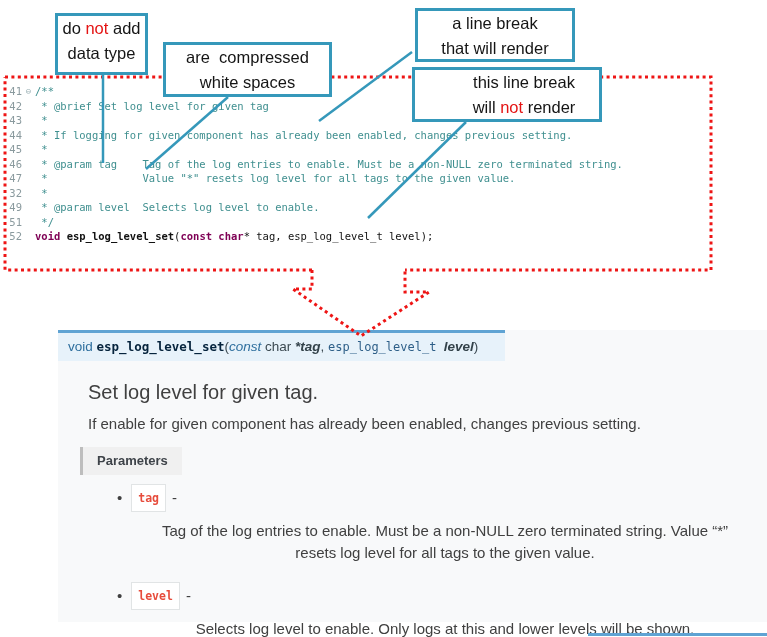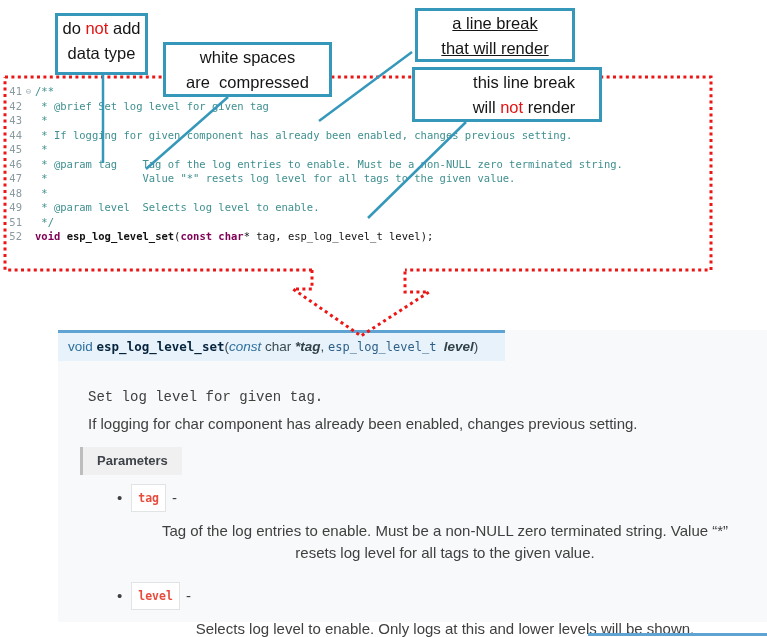--- a/index.html
+++ b/index.html
@@ -10,21 +10,21 @@
   #overlay{position:absolute;left:0;top:0;width:767px;height:637px;z-index:5;pointer-events:none;}
 
   
   .callout{position:absolute;z-index:6;background:#ffffff;border:3px solid #3598ba;
            color:#151515;font-size:16.5px;line-height:25px;text-align:center;
            display:flex;flex-direction:column;}
   .cline{white-space:pre;}
   .callout .red{color:#e41414;}
   #co1{left:55px;top:13px;width:87px;height:56px;}
   #co2{left:163px;top:42px;width:163px;height:49px;}
-  #co3{left:415px;top:8px;width:154px;height:48px;text-decoration:underline;}
+  #co3{left:415px;top:8px;width:154px;height:48px;}
   #co4{left:412px;top:67px;width:150px;height:49px;padding-left:34px;}
 
   
   #editor{position:absolute;left:6px;top:84px;z-index:2;
           font-family:"DejaVu Sans Mono",monospace;font-size:10.5px;}
   .cl{display:flex;height:14.5px;line-height:14.5px;}
   .ln{width:16px;text-align:right;color:#8a9a9e;flex:none;}
   .fold{width:13px;text-align:center;color:#9ab0b4;font-size:9px;flex:none;}
   .ct{white-space:pre;color:#111;}
   .ct .cm{color:#3f8f8f;}
@@ -37,21 +37,21 @@
             background:#f8f9fa;z-index:1;color:#404040;}
   #sigbar{position:absolute;left:0;top:0;width:447px;box-sizing:border-box;
           border-top:3px solid #5fa3d3;background:#e7f2fa;
           padding:6px 8px 7px 10px;font-size:13.5px;white-space:nowrap;}
   #sigbar .kt{color:#2e6f9e;}
   #sigbar .kti{color:#2e6f9e;font-style:italic;}
   #sigbar .ktm{color:#2e5f88;font-family:"DejaVu Sans Mono",monospace;font-size:12px;}
   #sigbar .nm{color:#06243d;font-weight:bold;font-family:"DejaVu Sans Mono",monospace;font-size:12.5px;}
   #sigbar .pl{color:#3c4a52;}
   #sigbar .emd{color:#33424a;font-style:italic;font-weight:600;}
-  #brief{position:absolute;left:30px;top:59px;font-size:14px;font-family:Liberation Mono, monospace;}
+  #brief{position:absolute;left:30px;top:51px;font-size:20px;}
   #descr{position:absolute;left:30px;top:85px;font-size:15px;}
   #paramsbox{position:absolute;left:22px;top:117px;display:inline-block;
              background:#f0f0f0;border-left:3px solid #bdbdbd;
              padding:6px 14px 7px 14px;font-size:13px;font-weight:bold;color:#3e4349;}
   #paramlist{position:absolute;left:0;top:154px;right:0;}
   .pitem+.pitem{margin-top:18px;}
   .prow{padding-left:59px;line-height:24px;font-size:15px;color:#404040;}
   .bullet{font-size:15px;margin-right:9px;}
   .chip{display:inline-block;border:1px solid #e1e4e5;background:#ffffff;color:#e74c3c;
         font-family:"DejaVu Sans Mono",monospace;font-size:11.5px;font-weight:600;
@@ -75,22 +75,22 @@
   <line x1="228" y1="97" x2="146" y2="169" stroke="#3598ba" stroke-width="2.5"></line>
   <line x1="412" y1="52" x2="319" y2="121" stroke="#3598ba" stroke-width="2.5"></line>
   <line x1="466" y1="122" x2="368" y2="218" stroke="#3598ba" stroke-width="2.5"></line>
 </svg>
 
 <div id="co1" class="callout">
     <div class="cline"><span>do </span><span class="red">not</span><span> add</span></div>
     <div class="cline"><span>data type</span></div>
   </div>
 <div id="co2" class="callout">
+    <div class="cline"><span>are  compressed</span></div>
     <div class="cline"><span>white spaces</span></div>
-    <div class="cline"><span>are  compressed</span></div>
   </div>
 <div id="co3" class="callout">
     <div class="cline"><span>a line break</span></div>
     <div class="cline"><span>that will render</span></div>
   </div>
 <div id="co4" class="callout">
     <div class="cline"><span>this line break</span></div>
     <div class="cline"><span>will </span><span class="red">not</span><span> render</span></div>
   </div>
 
@@ -124,21 +124,21 @@
       <span class="ln">46</span>
       <span class="fold"></span>
       <span class="ct"><span class="cm"> * @param tag    Tag of the log entries to enable. Must be a non-NULL zero terminated string.</span></span>
     </div>
     <div class="cl">
       <span class="ln">47</span>
       <span class="fold"></span>
       <span class="ct"><span class="cm"> *               Value "*" resets log level for all tags to the given value.</span></span>
     </div>
     <div class="cl">
-      <span class="ln">48</span>
+      <span class="ln">32</span>
       <span class="fold"></span>
       <span class="ct"><span class="cm"> *</span></span>
     </div>
     <div class="cl">
       <span class="ln">49</span>
       <span class="fold"></span>
       <span class="ct"><span class="cm"> * @param level  Selects log level to enable.</span></span>
     </div>
     <div class="cl">
       <span class="ln">51</span>
@@ -148,21 +148,21 @@
     <div class="cl">
       <span class="ln">52</span>
       <span class="fold"></span>
       <span class="ct"><span class="kw">void</span><span class="pl"> </span><span class="fn">esp_log_level_set</span><span class="pl">(</span><span class="kw">const</span><span class="pl"> </span><span class="kw">char</span><span class="pl">* tag, esp_log_level_t level);</span></span>
     </div>
   </div>
 
 <div id="docpanel">
   <div id="sigbar"><span class="kt">void </span><span class="nm">esp_log_level_set</span><span class="pl">(</span><span class="kti">const</span><span class="pl">  char </span><span class="emd">*tag</span><span class="pl">, </span><span class="ktm">esp_log_level_t </span><span class="emd">level</span><span class="pl">)</span></div>
   <div id="brief">Set log level for given tag.</div>
-  <div id="descr">If logging for char component has already been enabled, changes previous setting.</div>
+  <div id="descr">If enable for given component has already been enabled, changes previous setting.</div>
   <div id="paramsbox">Parameters</div>
   <div id="paramlist">
       <div class="pitem">
         <div class="prow"><span class="bullet">•</span><span class="chip">tag</span><span>-</span></div>
         <div class="pdesc">
           <div>Tag of the log entries to enable. Must be a non-NULL zero terminated string. Value “*”</div>
           <div>resets log level for all tags to the given value.</div>
         </div>
       </div>
       <div class="pitem">

